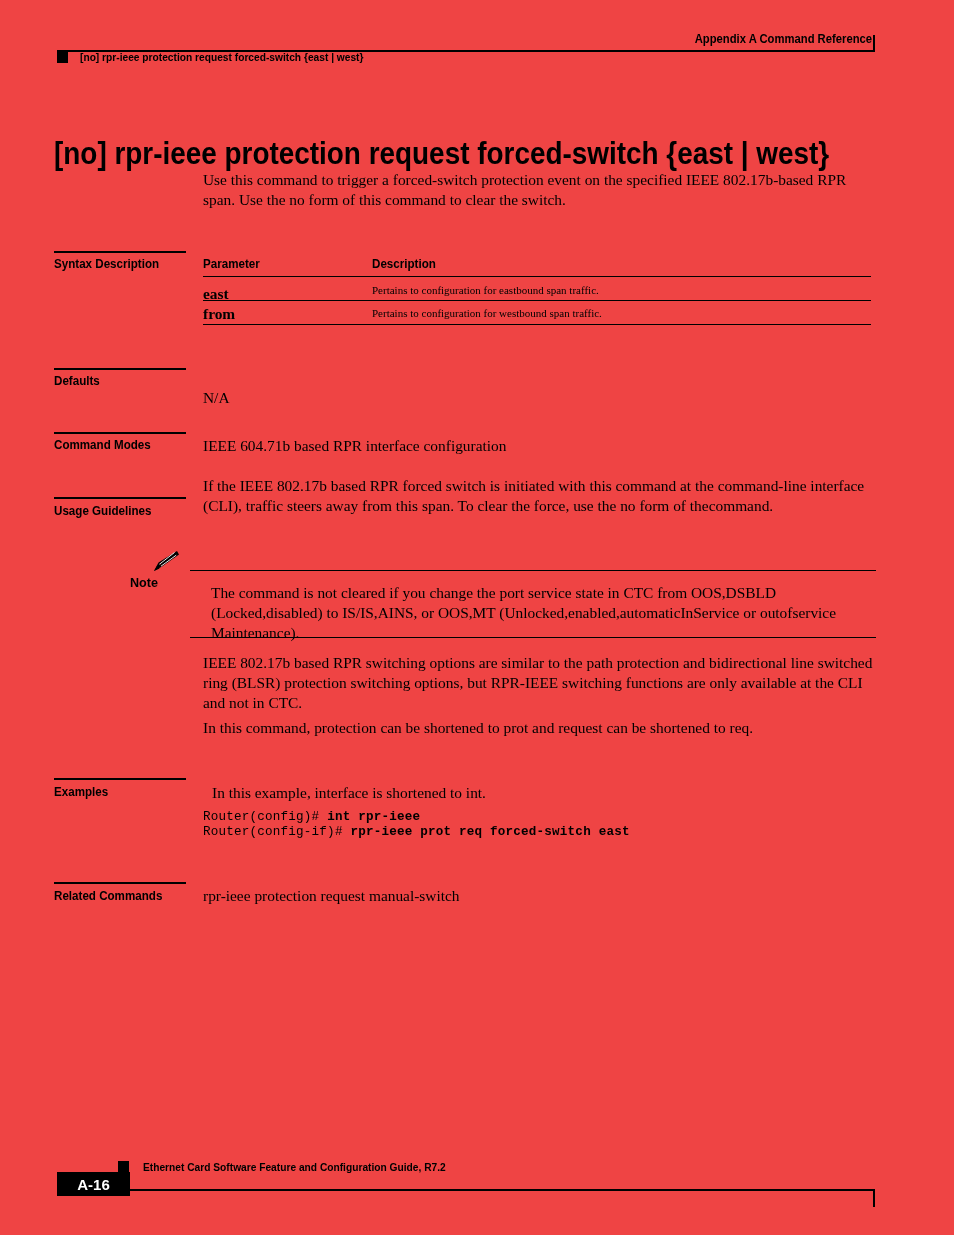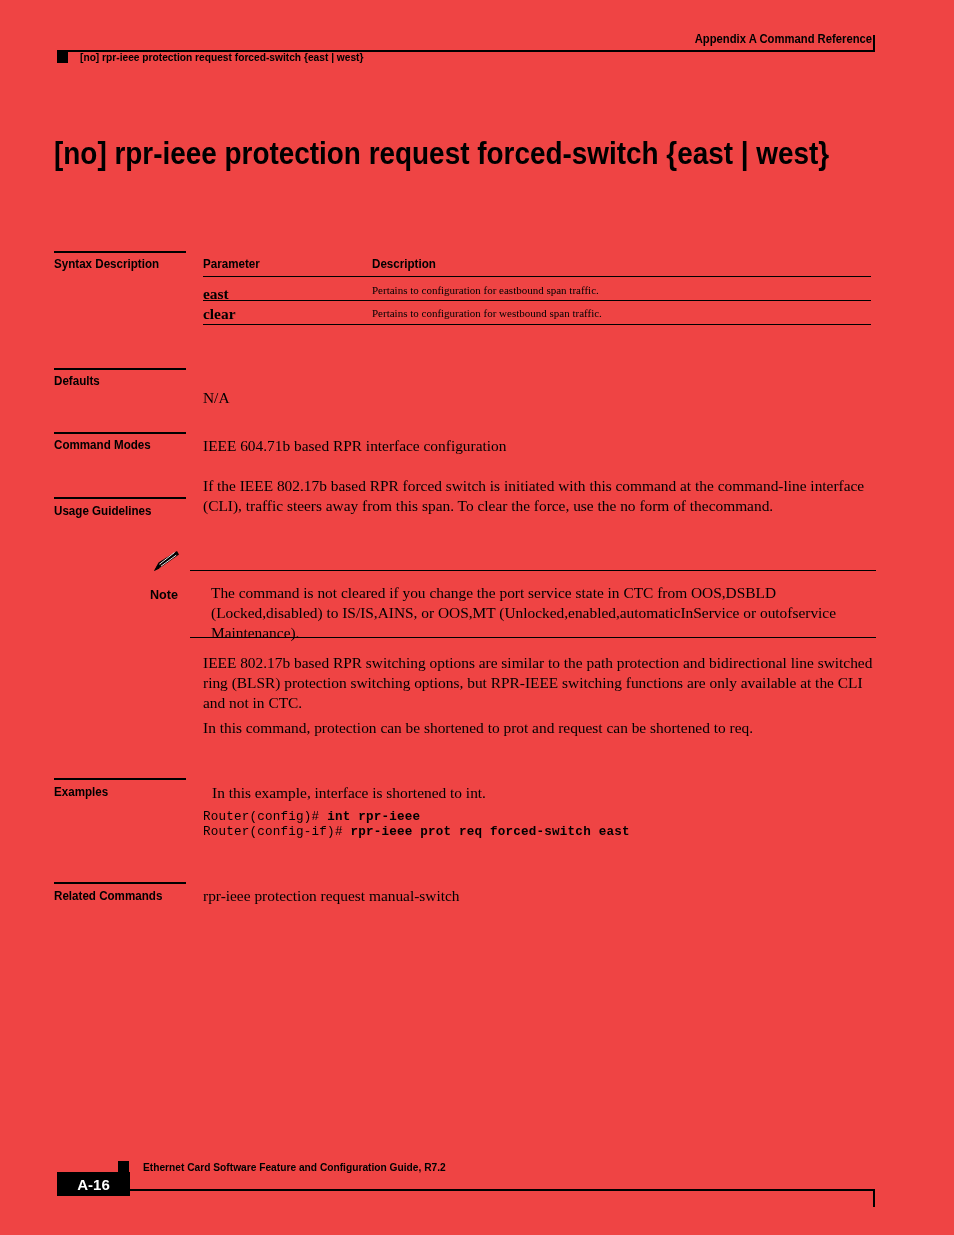--- a/index.html
+++ b/index.html
@@ -156,26 +156,24 @@
     left: 150px;
     top: 549px;
     width: 30px;
     height: 24px;
   }
   .note-label {
     position: absolute;
     left: 130px;
     top: 576px;
     width: 48px;
-    text-align: right;
     font-family: "Liberation Sans Narrow", "Liberation Sans", sans-serif;
     font-weight: bold;
     font-size: 12.6px;
     line-height: 15px;
-    margin-top: 12px;
   }
   .note-rule {
     left: 190px;
     width: 686px;
     height: 1.4px;
   }
   .note-body {
     left: 203px;
     top: 575px;
     width: 675px;
@@ -256,36 +254,37 @@
   <div>
     <div class="hdr-title-right sans">Appendix A Command Reference</div>
     <div class="rule hdr-rule"></div>
     <div class="hdr-tick"></div>
     <div class="blk-sq hdr-marker"></div>
     <div class="hdr-cmd">[no] rpr-ieee protection request forced-switch {east | west}</div>
   </div>
 
   <h1 class="cmd-title">[no] rpr-ieee protection request forced-switch {east | west}</h1>
 
+  <p class="body lead" style="margin:0;">Use this command to trigger a forced-switch protection event on the specified IEEE 802.17b-based RPR span. Use the no form of this command to clear the switch.</p>
 
   <div>
     <div class="rule sec-rule" style="top:251px;"></div>
     <div class="sec-label" style="top:256px;">Syntax Description</div>
 
     <div class="tbl-head" style="left:203px; top:256px;">Parameter</div>
     <div class="tbl-head" style="left:372px; top:256px;">Description</div>
 
     <div class="rule tbl-rule" style="top:276px;"></div>
 
     <div class="tbl-param" style="top:284px;">east</div>
     <div class="tbl-desc" style="top:281px;">Pertains to configuration for eastbound span traffic.</div>
 
     <div class="rule tbl-rule" style="top:300px;"></div>
 
-    <div class="tbl-param" style="top:304px;">clear</div>
+    <div class="tbl-param" style="top:304px;">from</div>
     <div class="tbl-desc" style="top:304px;">Pertains to configuration for westbound span traffic.</div>
 
     <div class="rule tbl-rule" style="top:324px;"></div>
   </div>
 
   <div>
     <div class="rule sec-rule" style="top:368px;"></div>
     <div class="sec-label" style="top:373px;">Defaults</div>
     <div class="body" style="left:203px; top:372px; width:660px;margin-top:16px;">N/A</div>
   </div>

